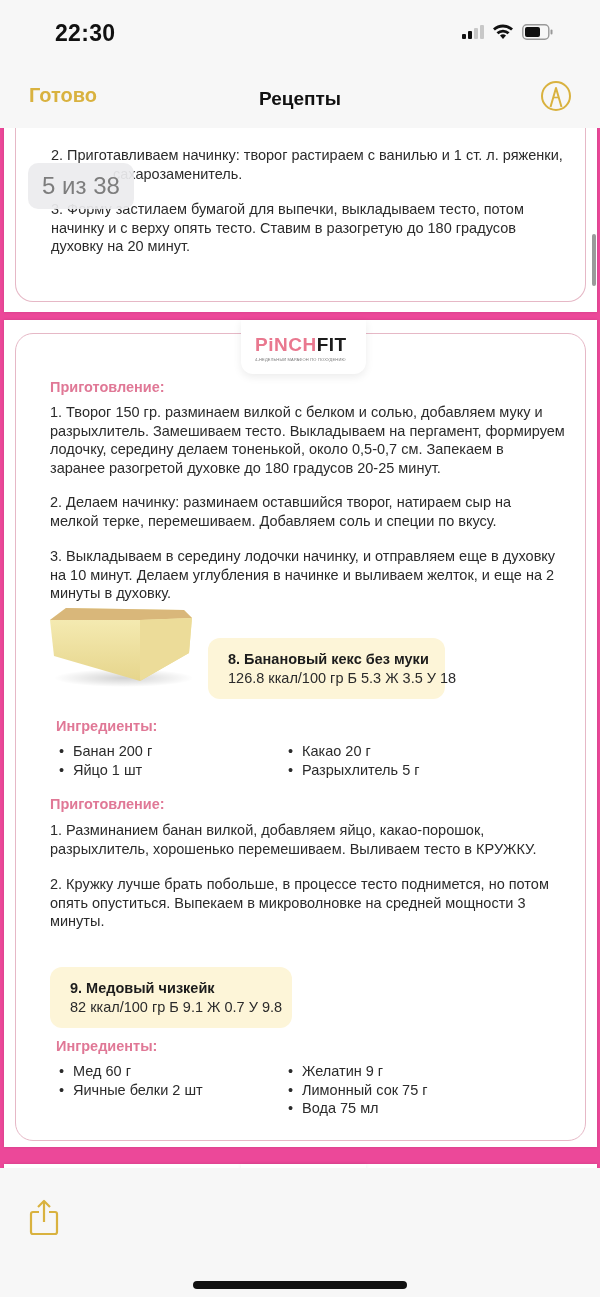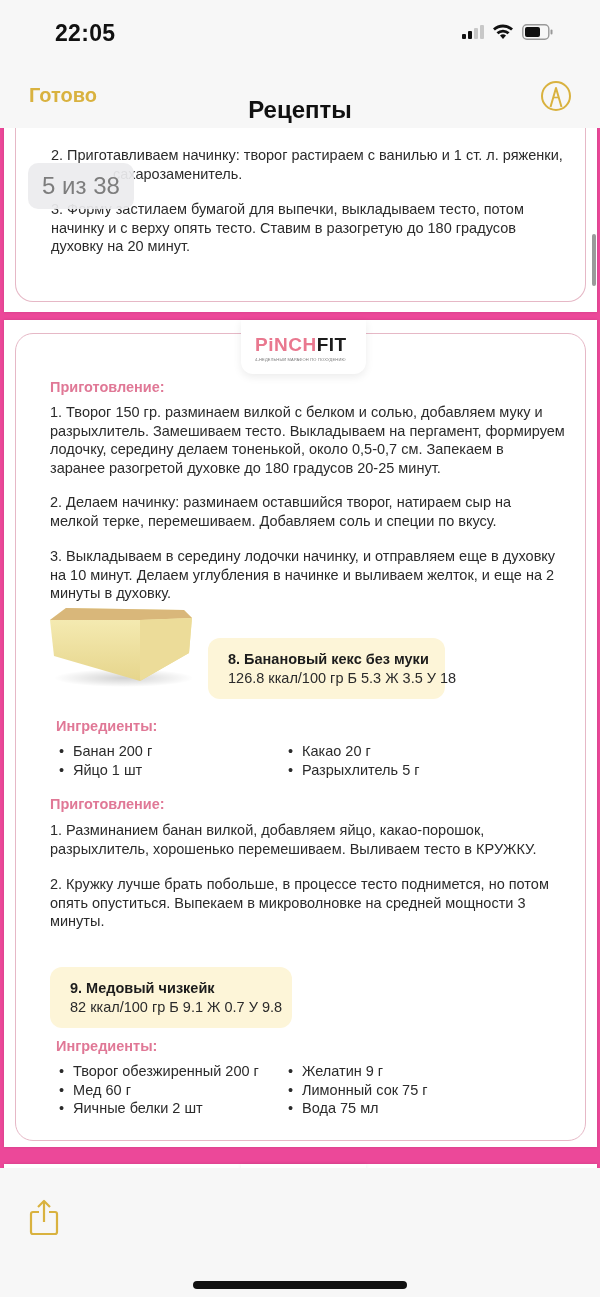--- a/index.html
+++ b/index.html
@@ -8,21 +8,21 @@
 
   .status-bar { position: absolute; top: 0; left: 0; width: 600px; height: 64px; background: #f7f7f7; }
   .status-time { position: absolute; left: 55px; top: 20px; font-size: 23px; font-weight: bold; color: #111; letter-spacing: 0.3px; }
   .status-icons { position: absolute; right: 46px; top: 24px; display: flex; align-items: center; gap: 8px; }
   .signal { display: flex; align-items: flex-end; gap: 2px; height: 14px; }
   .signal span { width: 4px; background: #111; border-radius: 1px; }
   .signal span.dim { background: #c8c8c8; }
 
   .nav-bar { position: absolute; top: 64px; left: 0; width: 600px; height: 64px; background: #f7f7f7; }
   .nav-done { position: absolute; left: 29px; top: 20px; font-size: 20px; font-weight: bold; color: #d9b23f; cursor: pointer; }
-  .nav-title { position: absolute; left: 0; right: 0; top: 32px; text-align: center; font-size: 24px; font-weight: bold; color: #111; }
+  .nav-title { position: absolute; left: 0; right: 0; top: 24px; text-align: center; font-size: 19px; font-weight: bold; color: #111; }
   .nav-markup { position: absolute; right: 28px; top: 16px; width: 32px; height: 32px; cursor: pointer; }
 
   .viewer { position: absolute; top: 128px; left: 0; width: 600px; height: 1040px; overflow: hidden; background: #ec4899; }
   .page { position: absolute; left: 4px; width: 593px; background: #fff; box-shadow: 0 0 3px rgba(0,0,0,0.12); }
   .card { position: absolute; left: 11px; right: 11px; border: 1.3px solid #e6b8c6; border-radius: 18px; background: #fff; }
   .card.top-open { border-top: none; border-top-left-radius: 0; border-top-right-radius: 0; }
 
   .txt { position: absolute; font-size: 14.5px; line-height: 18.5px; color: #2b2b2b; }
   .pink-h { position: absolute; font-size: 14.5px; font-weight: bold; color: #e07896; }
 
@@ -47,21 +47,21 @@
   .scrollbar { position: absolute; right: 4px; top: 106px; width: 4px; height: 52px; border-radius: 2px; background: #9a9a9a; }
 
   .toolbar { position: absolute; left: 0; top: 1168px; width: 600px; height: 129px; background: #f7f7f7; }
   .share-btn { position: absolute; left: 28px; top: 30px; width: 32px; height: 40px; cursor: pointer; }
   .home-indicator { position: absolute; left: 193px; top: 113px; width: 214px; height: 8px; background: #111; border-radius: 4px; }
 </style>
 </head>
 <body>
 
 <div class="status-bar">
-  <div class="status-time">22:05</div>
+  <div class="status-time">22:30</div>
   <div class="status-icons">
     <div class="signal">
       <span style="height:5px"></span>
         <span style="height:8px"></span>
         <span class="dim" style="height:11px"></span>
         <span class="dim" style="height:14px"></span>
     </div>
     <svg width="22" height="16" viewBox="0 0 22 16">
       <path d="M11 15 L8 11.5 A4.5 4.5 0 0 1 14 11.5 Z" fill="#111"></path>
       <path d="M4.5 8.2 A9.5 9.5 0 0 1 17.5 8.2 L15.6 10.2 A6.8 6.8 0 0 0 6.4 10.2 Z" fill="#111"></path>
@@ -172,21 +172,20 @@
       <div>минуты.</div>
     </div>
 
     <div class="recipe-head" style="left:46px;top:647px;width:242px;height:61px;">
       <div class="recipe-title">9. Медовый чизкейк</div>
       <div class="recipe-macros">82 ккал/100 гр Б 9.1 Ж 0.7 У 9.8</div>
     </div>
 
     <div class="pink-h" style="left:52px;top:718px;">Ингредиенты:</div>
     <ul class="ing-list" style="left:53px;top:742px;">
-      <li>Творог обезжиренный 200 г</li>
       <li>Мед 60 г</li>
       <li>Яичные белки 2 шт</li>
     </ul>
     <ul class="ing-list" style="left:282px;top:742px;">
       <li>Желатин 9 г</li>
       <li>Лимонный сок 75 г</li>
       <li>Вода 75 мл</li>
     </ul>
   </div>
 

